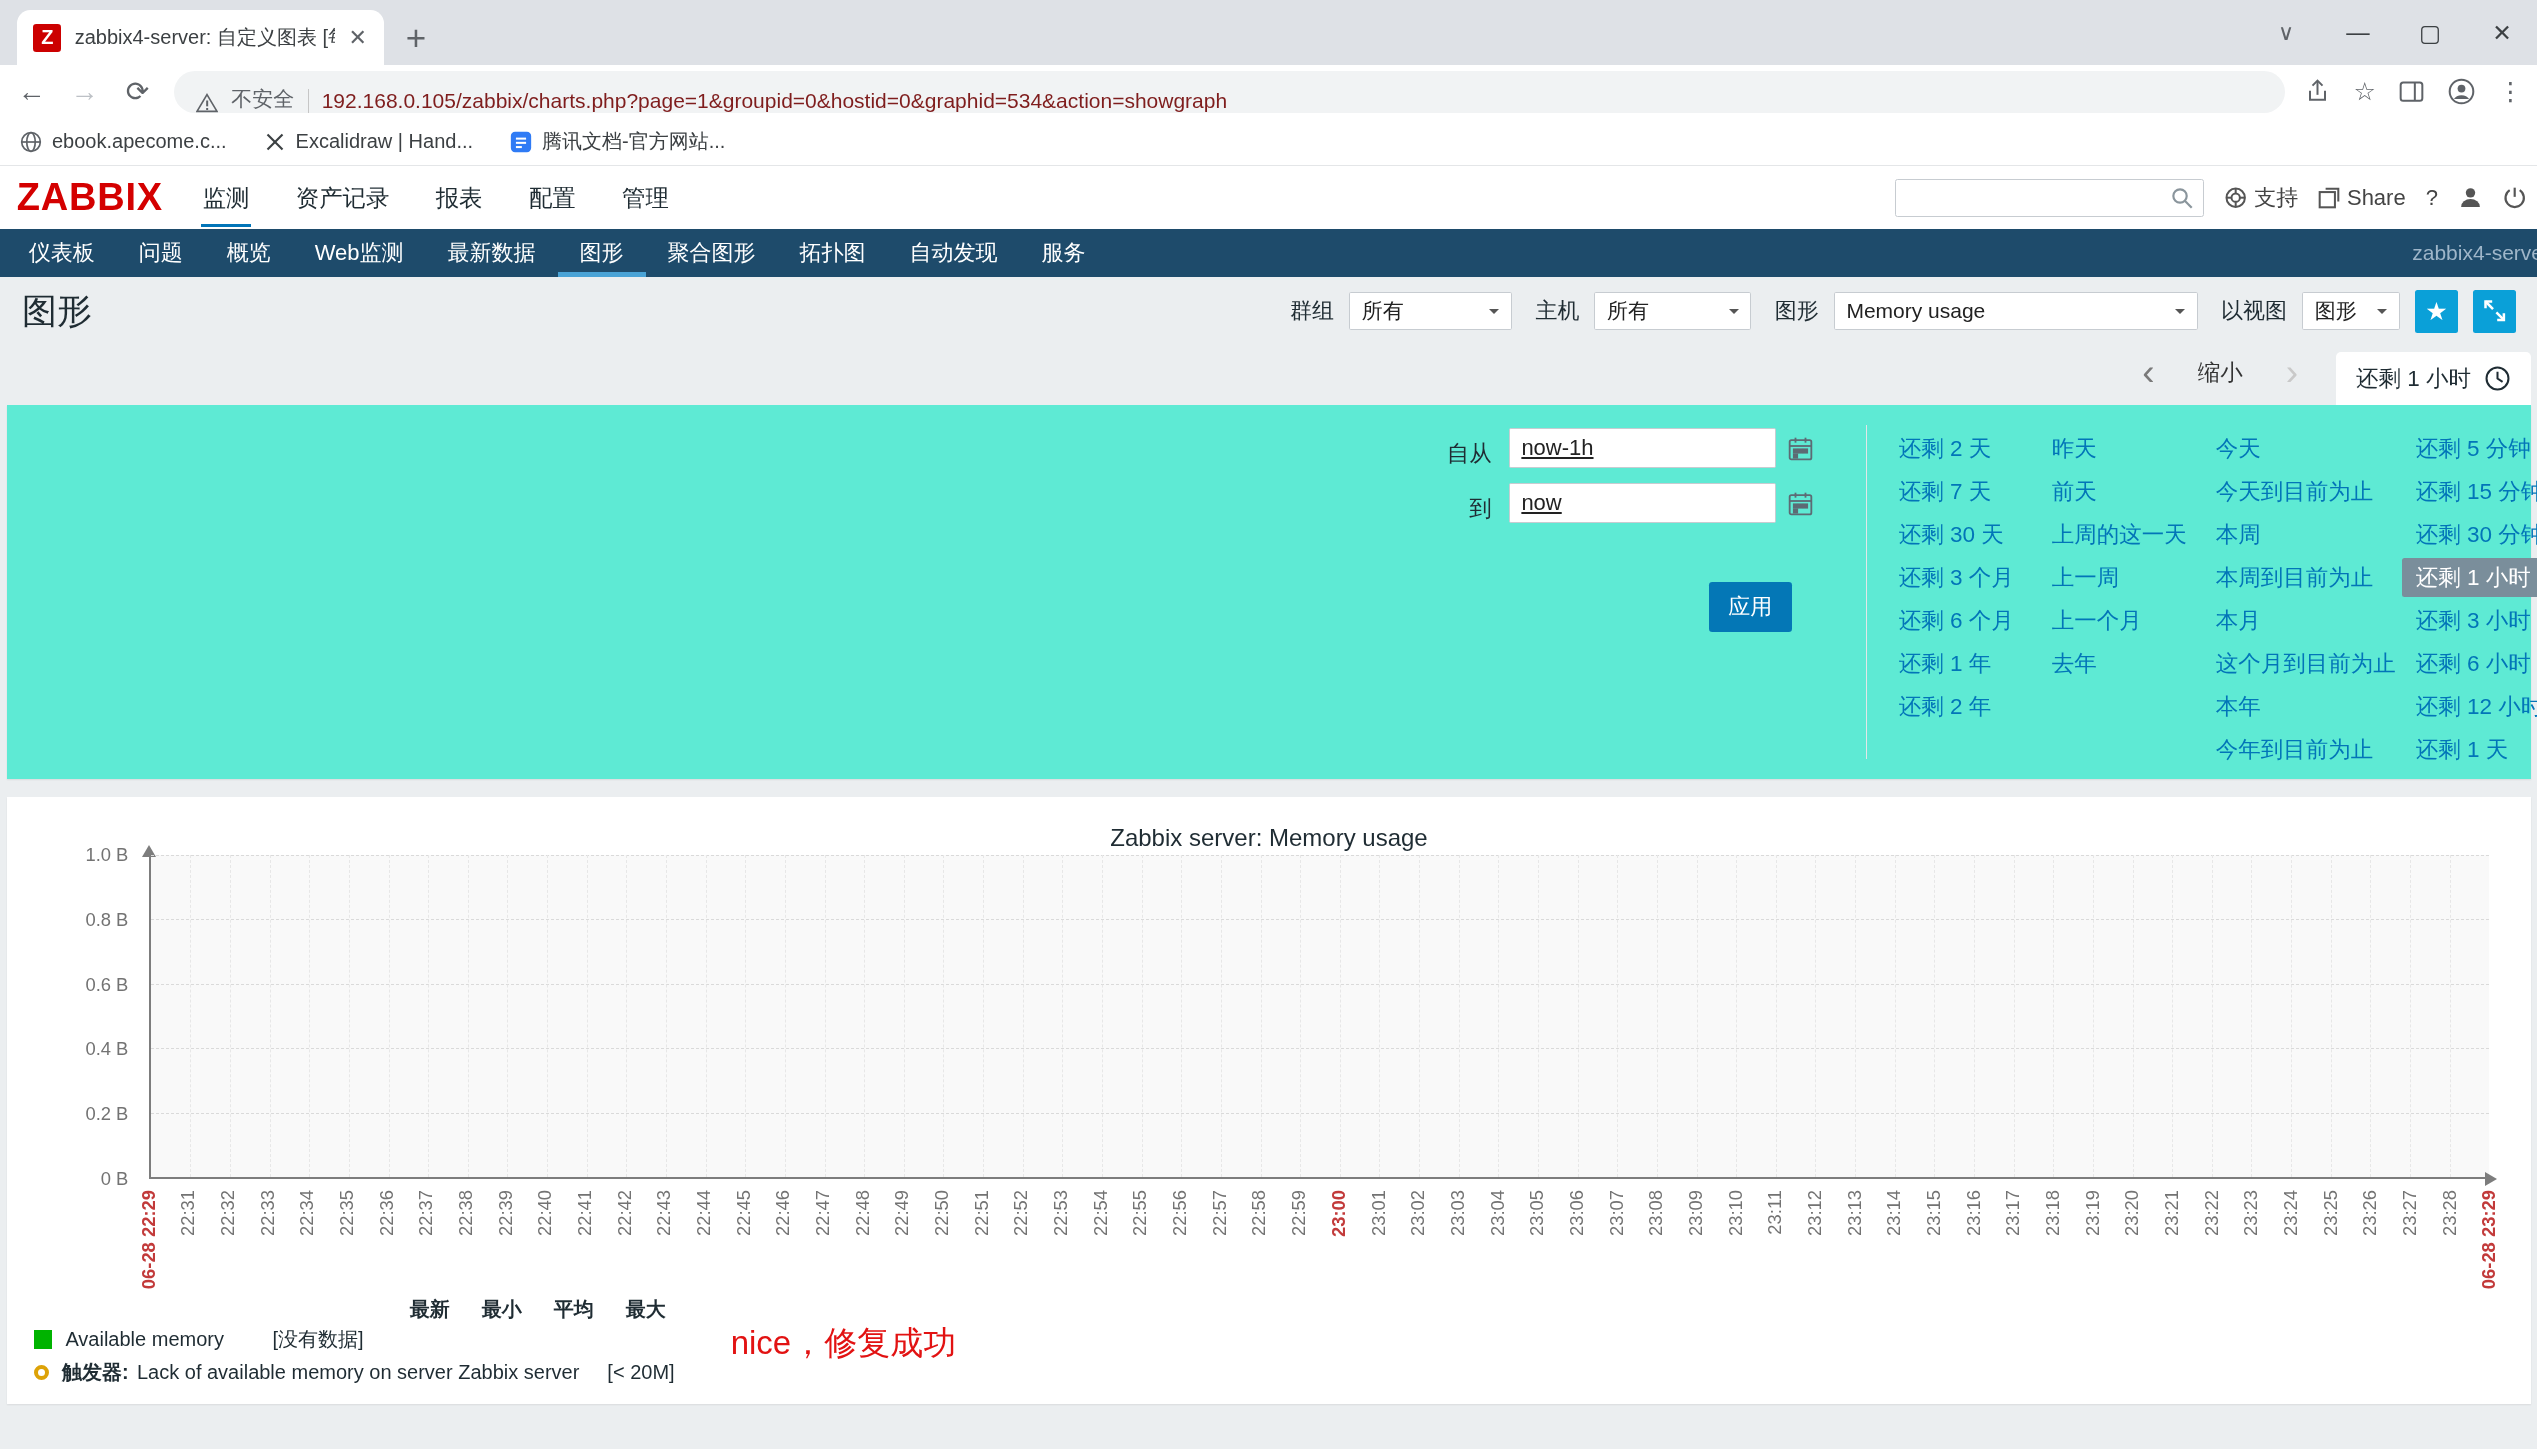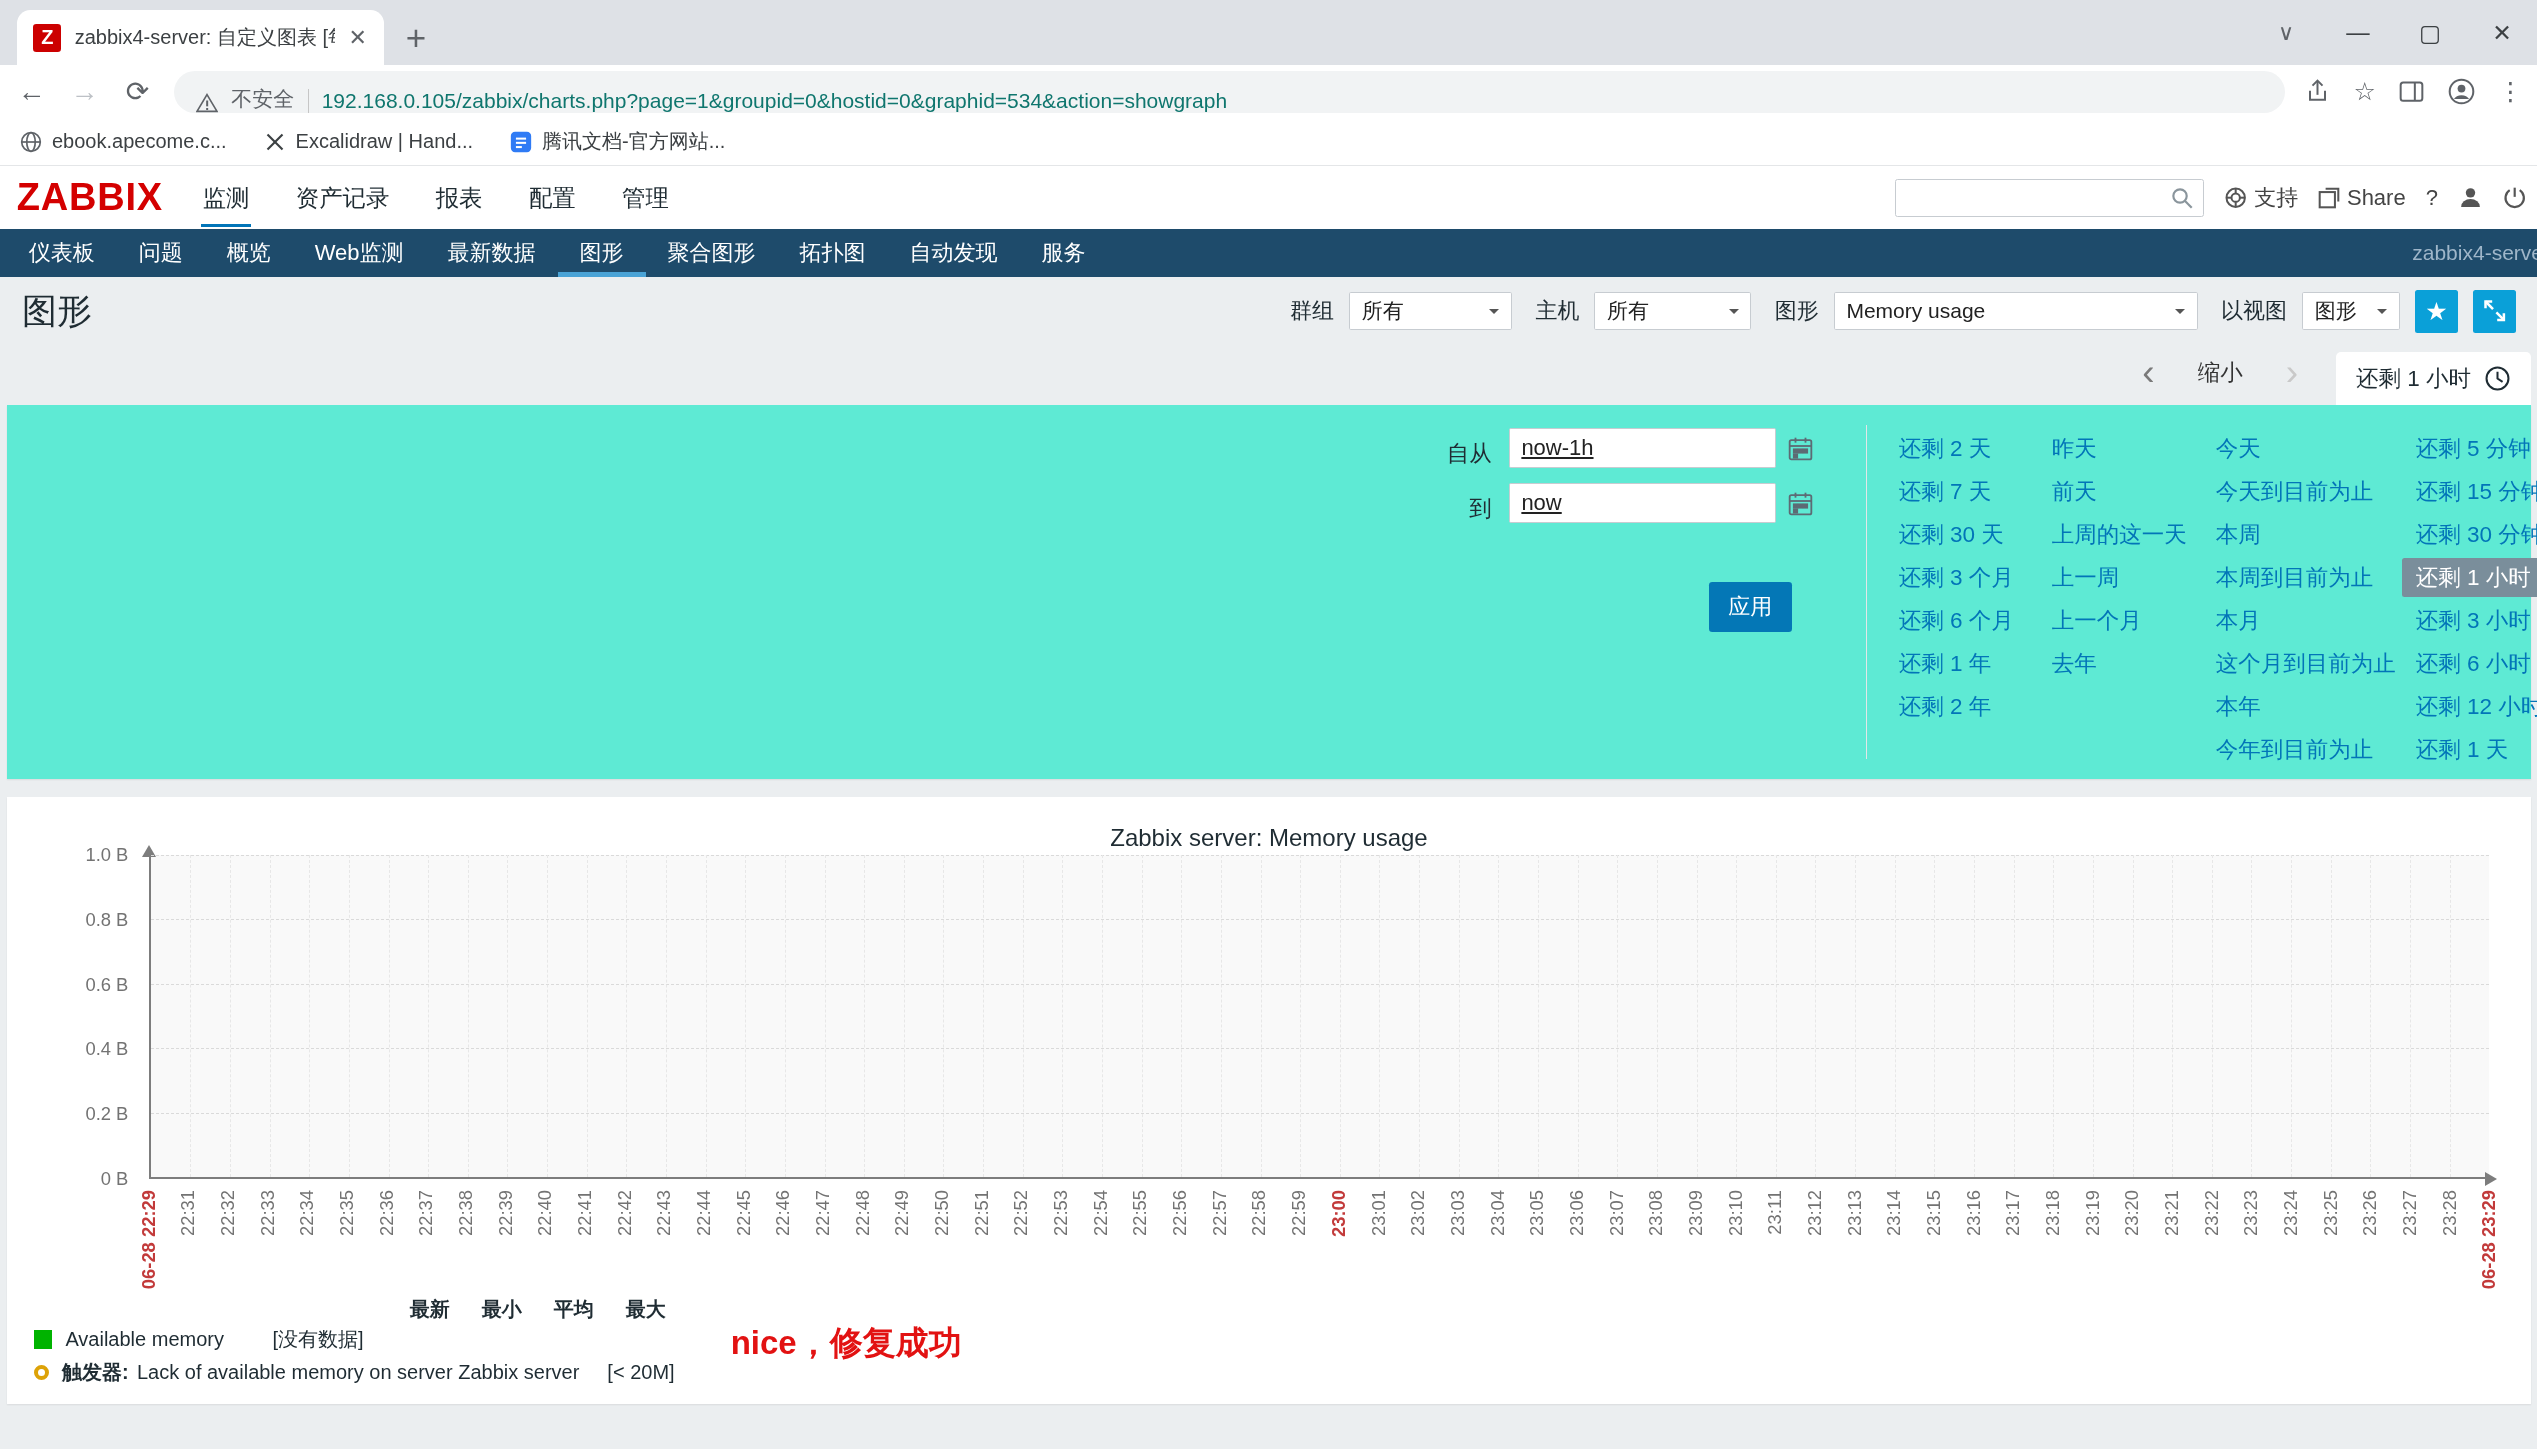--- a/index.html
+++ b/index.html
@@ -20,21 +20,21 @@
   .tab-chevron { width:72px; text-align:center; font-size:22px; color:#5f6368; }
 
   .addressbar { height:53px; background:#fff; display:flex; align-items:center; padding:0 15px; gap:20px; }
   .nav-ico { font-size:28px; color:#5f6368; width:33px; text-align:center; }
   .nav-ico.disabled { color:#bdc1c6; }
   .omnibox { flex:1; height:42px; background:#f1f3f4; border-radius:21px; display:flex; align-items:flex-end;
     padding:0 22px; gap:13.3px; font-size:21px; }
   .warn-ico svg { display:block; }
   .sec-label { color:#5f6368; }
   .omni-div { width:0.8px; height:23.4px; background:#c6c6c6; }
-  .url-text { color:#0f766e; white-space:nowrap; overflow:hidden; }
+  .url-text { color:#7f1d1d; white-space:nowrap; overflow:hidden; }
   .addr-icons { display:flex; align-items:center; gap:23.4px; }
   .addr-icons .aico { color:#5f6368; font-size:25px; display:flex; align-items:center; }
 
   .bookmarks { height:48px; background:#fff; display:flex; align-items:center; gap:37px; padding:0 20px;
     border-bottom:0.8px solid #e4e6e8; }
   .bm { display:flex; align-items:center; gap:10px; font-size:20px; color:#3c4043; }
   .bm-ico { width:22px; height:22px; display:flex; align-items:center; justify-content:center; }
 
   
   .zhead { height:63px; background:#fff; display:flex; align-items:center; padding:0 11.7px; }
@@ -106,21 +106,21 @@
   .lg-headers { padding-left:344px; display:flex; }
   .lg-headers span { width:72px; text-align:right; font-weight:bold; }
   .lg-row { display:flex; align-items:center; height:33px; }
   .lg-sq { width:18.4px; height:18.4px; background:#00b300; margin-right:13.3px; flex:none; }
   .lg-name { width:192px; }
   .lg-nodata { margin-left:15px; }
   .lg-ring { width:15px; height:15px; border:4.2px solid #dda207; border-radius:50%; background:#fff; margin-right:13.3px; flex:none; }
   .lg-trig-prefix { font-weight:bold; margin-right:8.3px; }
   .lg-thresh { margin-left:28px; }
 
-  .annotation { position:absolute; left:724px; top:524px; font-size:33px; font-weight:bold; color:#e21212; }
+  .annotation { position:absolute; left:724px; top:524px; font-size:33px; font-weight:normal; color:#e21212; }
 </style>
 </head>
 <body>
 
 <div class="tabstrip">
   <div class="tab">
     <div class="favicon">Z</div>
     <div class="tab-title">zabbix4-server: 自定义图表 [每</div>
     <div class="tab-close">✕</div>
   </div>

